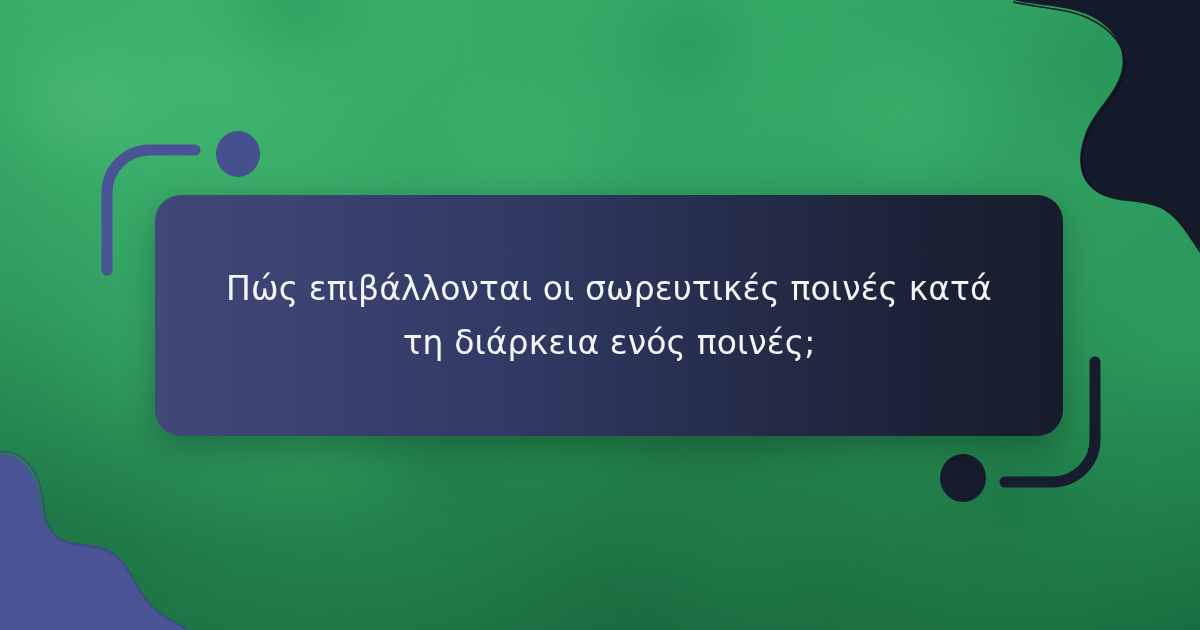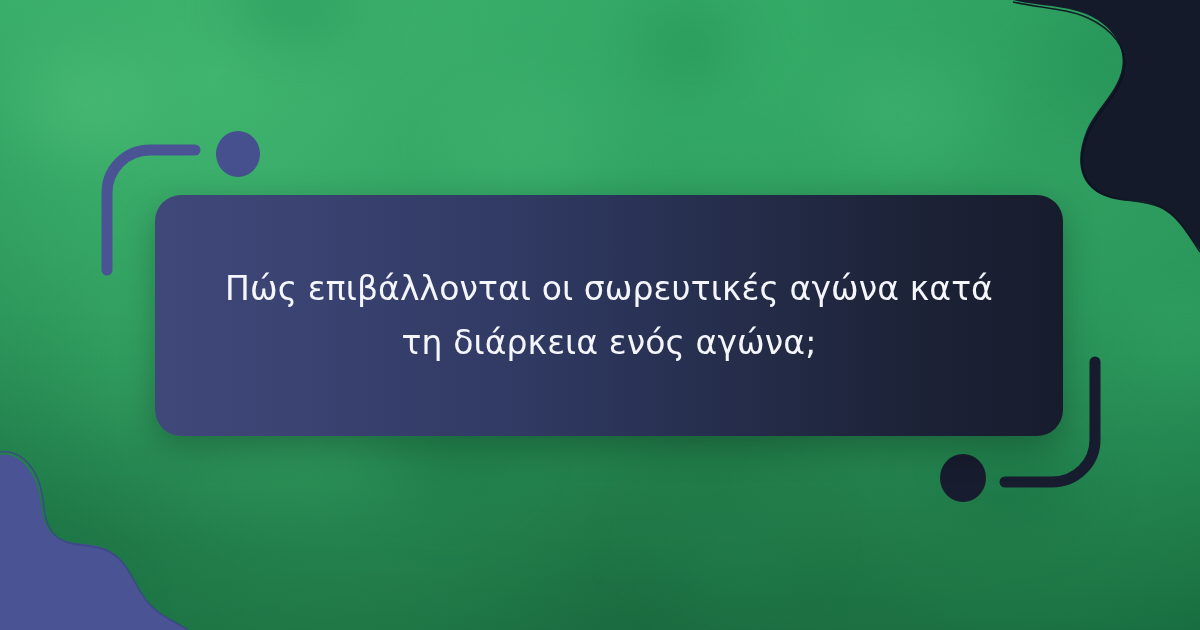--- a/index.html
+++ b/index.html
@@ -139,16 +139,16 @@
     <path d="M195,150 L150,150 C126,150 107,169 107,193 L107,270" fill="none" stroke="#4a5495" stroke-width="11" stroke-linecap="round"></path>
 
     <ellipse cx="238" cy="154" rx="22" ry="23" fill="#46508f"></ellipse>
 
     <path d="M1095,362 L1095,440 C1095,463 1076,482 1052,482 L1005,482" fill="none" stroke="#171c2e" stroke-width="11" stroke-linecap="round"></path>
 
     <ellipse cx="963" cy="478" rx="23" ry="24" fill="#171c2e"></ellipse>
   </svg>
 
   <div class="card">
-    <div class="card-text">Πώς επιβάλλονται οι σωρευτικές αγώνα κατά τη διάρκεια ενός αγώνα;</div>
+    <div class="card-text">Πώς επιβάλλονται οι σωρευτικές ποινές κατά τη διάρκεια ενός ποινές;</div>
   </div>
 
 </div>
 
 </body></html>

